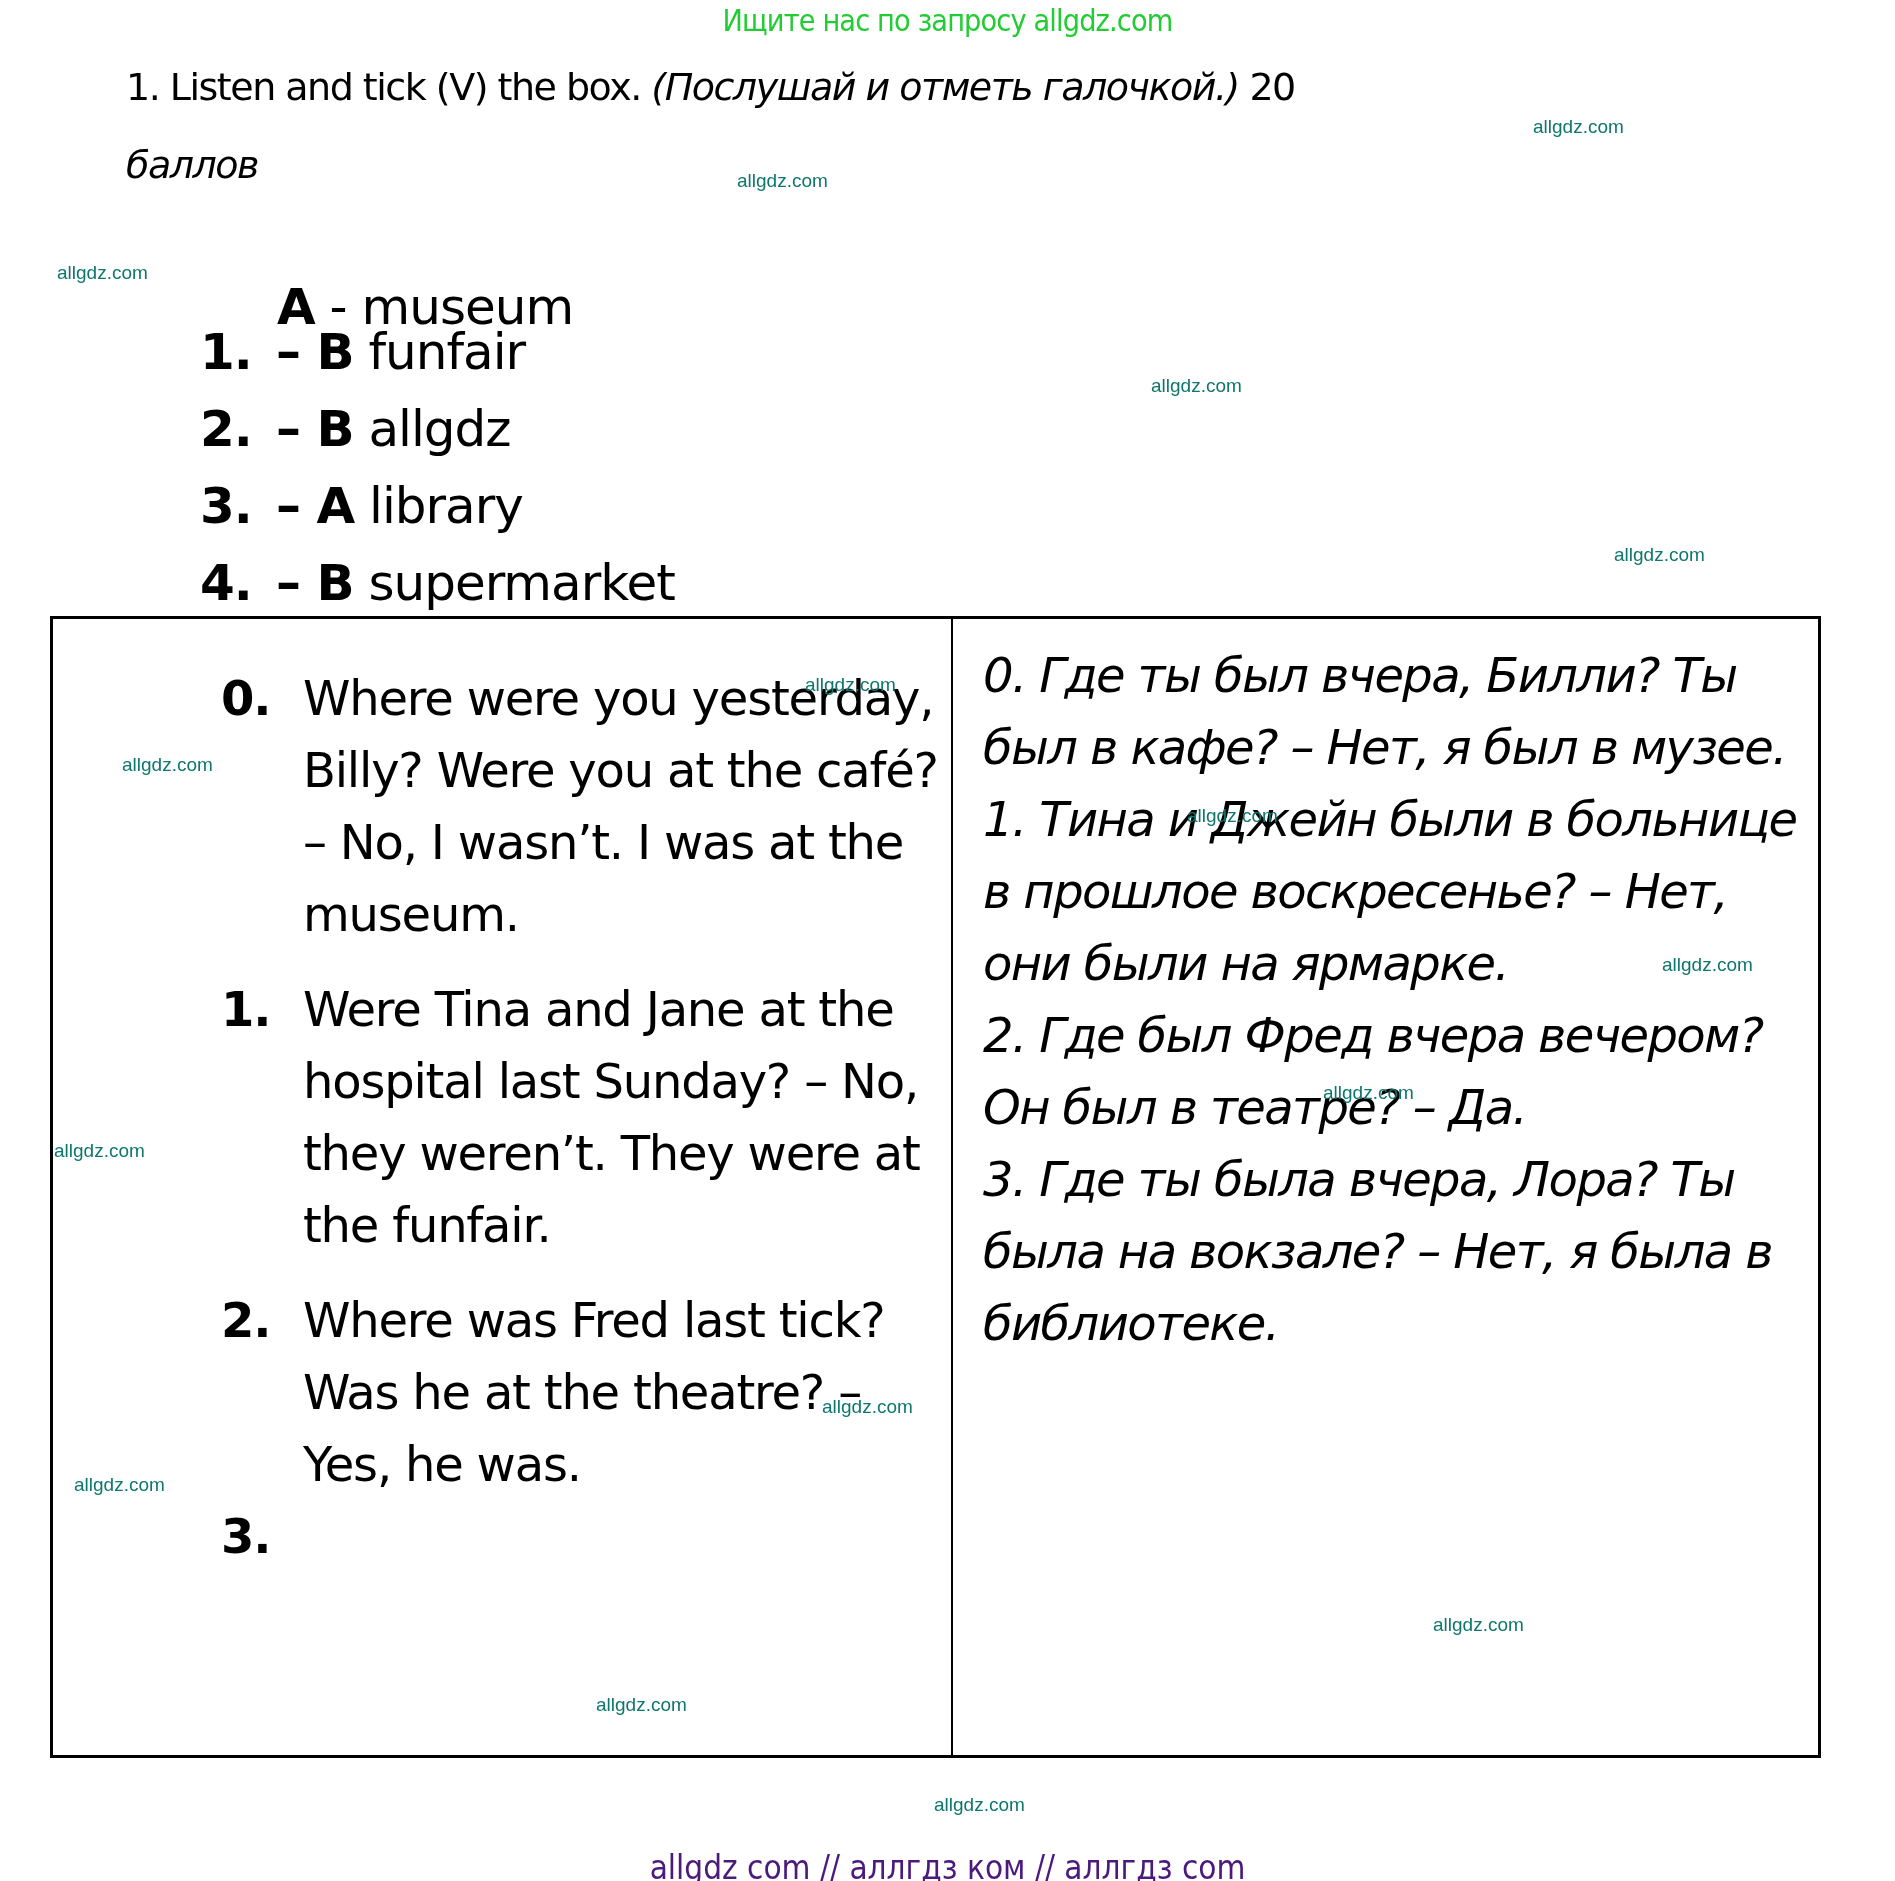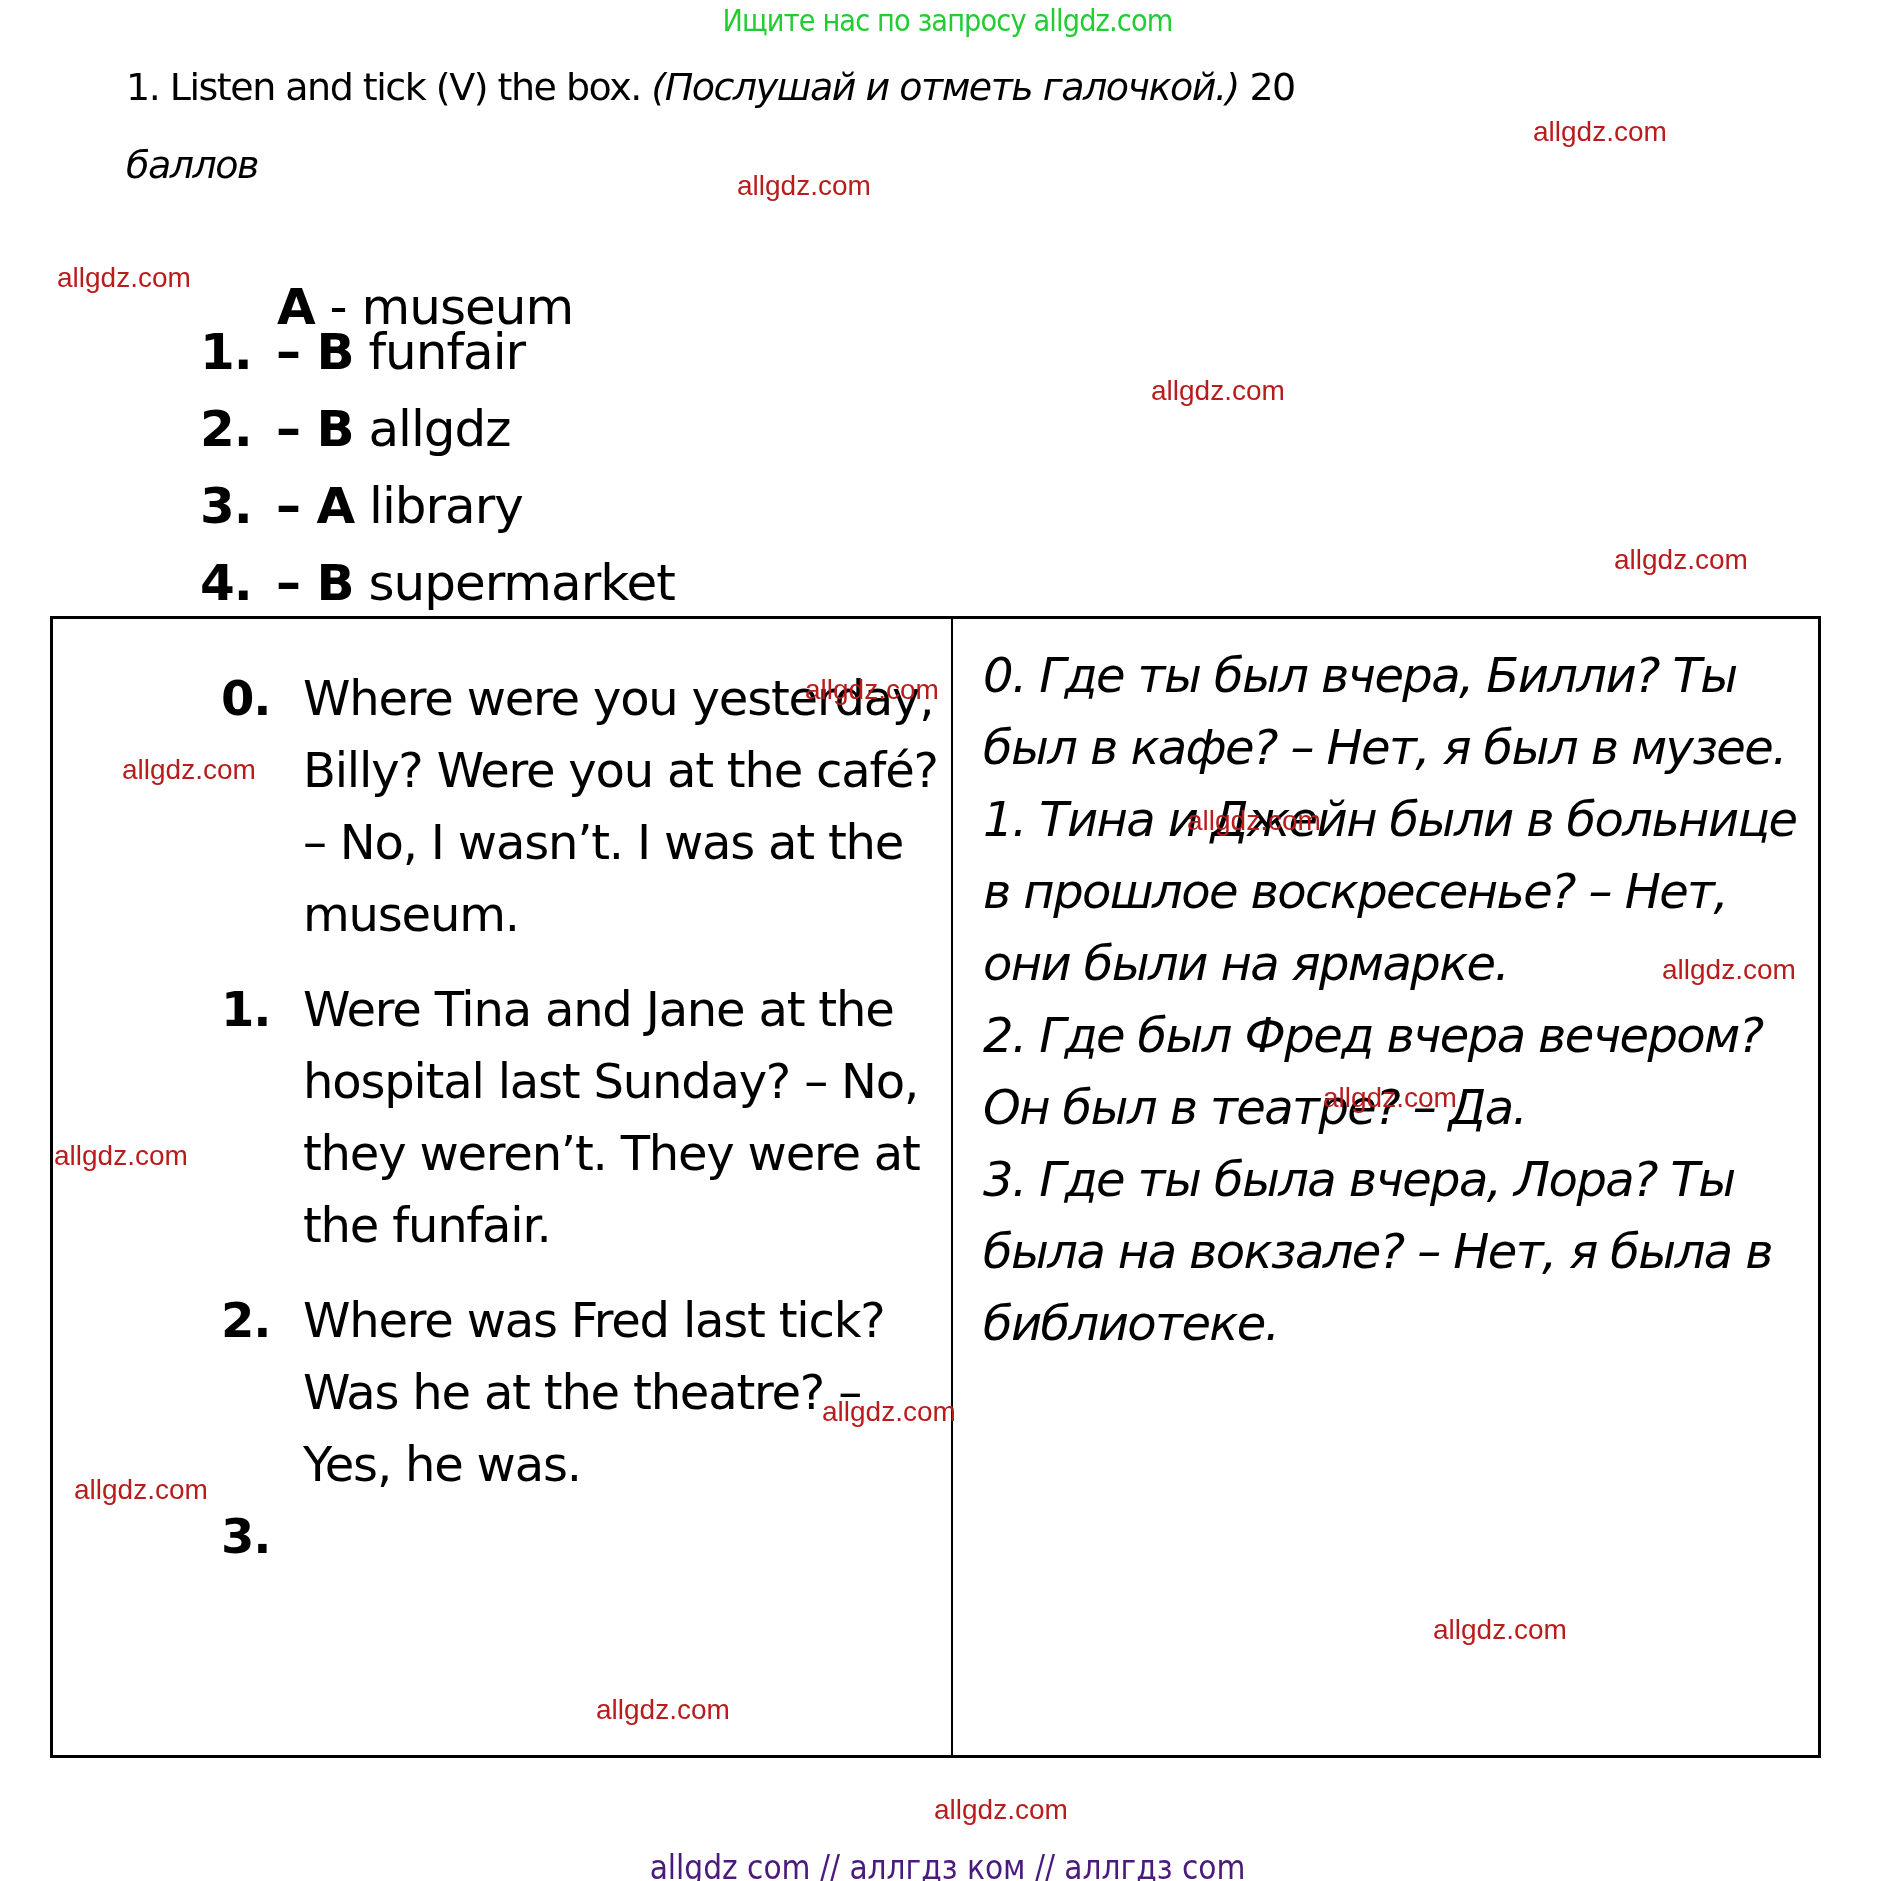--- a/index.html
+++ b/index.html
@@ -4,21 +4,21 @@
 <style>
   html, body { margin:0; padding:0; background:#ffffff; }
   body { width:1895px; height:1881px; position:relative; overflow:hidden; font-family:"Liberation Sans", sans-serif; color:#000; }
   .abs { position:absolute; white-space:nowrap; }
   .top-note { left:0; width:1895px; top:2px; text-align:center; font-size:31px; color:#22cc33; font-family:"DejaVu Sans", sans-serif; letter-spacing:-1px; transform:scaleX(0.88); transform-origin:center; }
   .title { left:126px; top:48px; font-size:38px; font-weight:normal; line-height:78px; width:1700px; white-space:normal; font-family:"DejaVu Sans", sans-serif; letter-spacing:-1.5px; }
   .title .ru { font-style:italic; }
   .list-row { font-size:50px; line-height:60px; font-family:"DejaVu Sans", sans-serif; letter-spacing:-1px; }
   .list-row .num { display:inline-block; width:76px; font-weight:bold; }
   .list-row .letter { font-weight:bold; }
-  .wm { font-size:28px; color:#b91c1c; font-family:"Liberation Sans", sans-serif; }
+  .wm { font-size:19px; color:#0f766e; font-family:"Liberation Sans", sans-serif; }
   .table { position:absolute; left:50px; top:616px; width:1765px; height:1136px; border:3px solid #000; box-sizing:content-box; }
   .divider { position:absolute; left:898px; top:0; width:2px; height:100%; background:#000; }
   .col-left { position:absolute; left:0; top:20px; width:898px; }
   .col-right { position:absolute; left:930px; top:20px; width:830px; }
   .q { position:relative; font-size:48px; line-height:72px; font-family:"DejaVu Sans", sans-serif; letter-spacing:-1.2px; }
   .q .qn { position:absolute; left:168px; top:0; font-weight:bold; }
   .q .qt { display:block; margin-left:250px; width:640px;margin-top:23px; }
   .tr { font-size:48px; line-height:72px; font-style:italic; font-family:"DejaVu Sans", sans-serif; letter-spacing:-1.6px; }
   .footer { left:0; width:1895px; text-align:center; top:1848px; font-size:33px; color:#4b1a7d; font-family:"DejaVu Sans", sans-serif; transform:scaleX(0.9); transform-origin:center; }
 </style>

